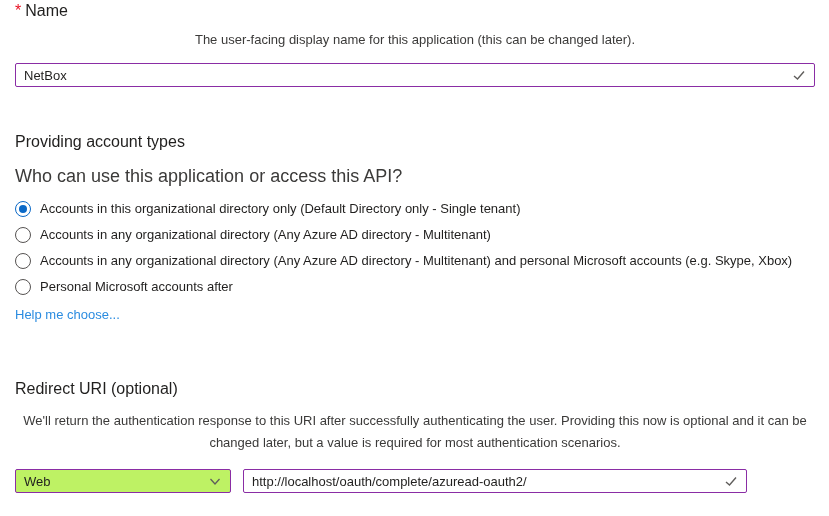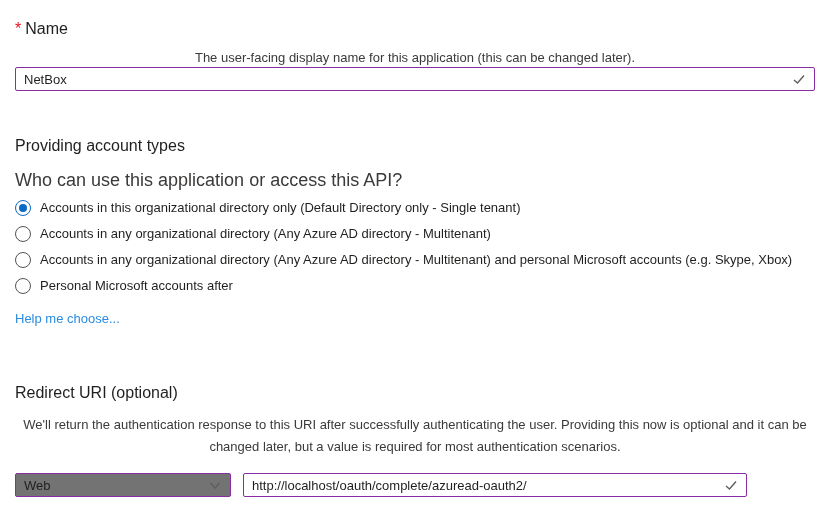--- a/index.html
+++ b/index.html
@@ -3,61 +3,61 @@
 <meta charset="utf-8">
 <style>
   * { box-sizing: border-box; margin: 0; padding: 0; }
   html, body { background: #ffffff; }
   body {
     width: 829px; height: 516px;
     font-family: "Liberation Sans", sans-serif;
     color: #323130;
     overflow: hidden;
   }
-  .page { width: 829px; height: 516px; padding: 18px 14px 0 15px; background: #fff; }
+  .page { width: 829px; height: 516px; padding: 0 14px 0 15px; background: #fff; }
 
   .field-label { font-size: 16px; line-height: 21px; color: #201f1e; font-weight: 400; }
   .required-marker { color: #e81123; margin-right: 4px; }
 
   .field-desc { margin-top: 11px; font-size: 13px; line-height: 16px; color: #3b3a39; text-align: center; }
 
   .text-input {
-    margin-top: 1px; width: 800px; height: 24px;
+    margin-top: 15px; width: 800px; height: 24px;
     border: 1px solid #8a2da5; border-radius: 2px;
     display: flex; align-items: center; justify-content: space-between;
     padding: 0 8px; background: #fff;
   }
   .text-input .value { font-size: 13px; color: #201f1e; white-space: nowrap; overflow: hidden; }
   .check-icon svg, .chevron-icon svg { display: block; }
 
   .section-heading { margin-top: 44px; font-size: 16px; line-height: 21px; color: #201f1e; font-weight: 400; }
   .question { margin-top: 16px; font-size: 18px; line-height: 16px; color: #3b3a39; }
 
   .radio-group { margin-top: 12px; }
-  .radio-row { height: 26px; display: flex; cursor: default; }
+  .radio-row { height: 26px; display: flex; align-items: center; cursor: default; }
   .radio-circle {
     width: 16px; height: 16px; border: 1px solid #565352; border-radius: 50%;
     display: flex; align-items: center; justify-content: center;
     margin-right: 9px; flex: 0 0 auto; background: #fff;
   }
   .radio-circle .dot { width: 8px; height: 8px; border-radius: 50%; background: transparent; }
   .radio-circle.selected { border-color: #0b69c7; }
   .radio-circle.selected .dot { background: #0b69c7; }
   .radio-label { font-size: 13px; color: #201f1e; line-height: 16px; white-space: nowrap; }
 
   .help-link { display: inline-block; margin-top: 7px; font-size: 13px; line-height: 16px; color: #2b8ce0; text-decoration: none; cursor: pointer; }
 
   .section-heading.second { margin-top: 55px; }
   .field-desc.wide { width: 800px; line-height: 22px; margin-top: 11px; }
 
   .uri-row { margin-top: 15px; display: flex; gap: 12px; }
   .select-box {
     width: 216px; height: 24px; border: 1px solid #8a2da5; border-radius: 2px;
     display: flex; align-items: center; justify-content: space-between;
-    padding: 0 8px; background: #737373; cursor: pointer;
+    padding: 0 8px; background: #bef264; cursor: pointer;
   }
   .select-box .value { font-size: 13px; color: #201f1e; }
   .uri-input { margin-top: 0; width: 504px; }
 </style>
 </head>
 <body>
 
 <div class="page">
 
   

